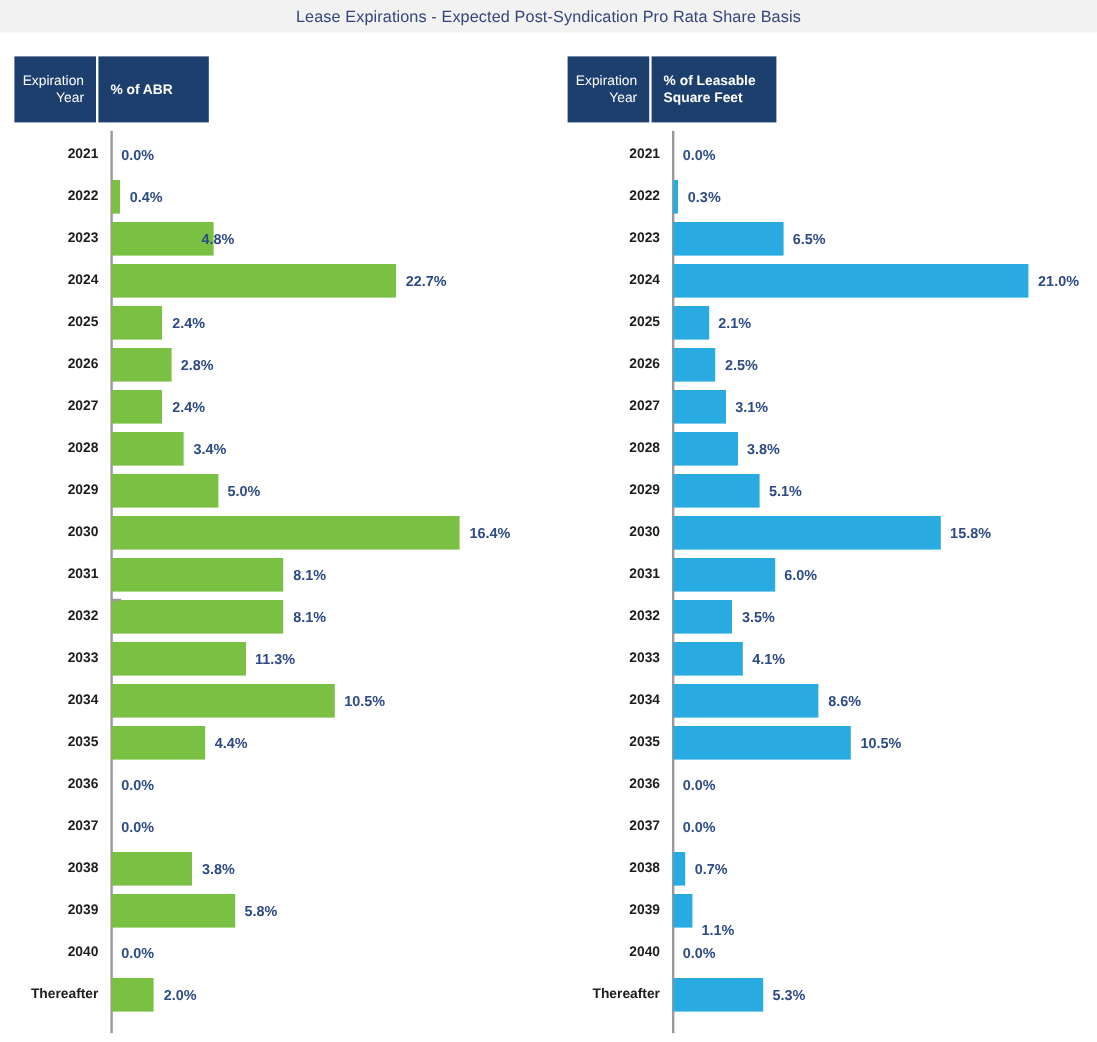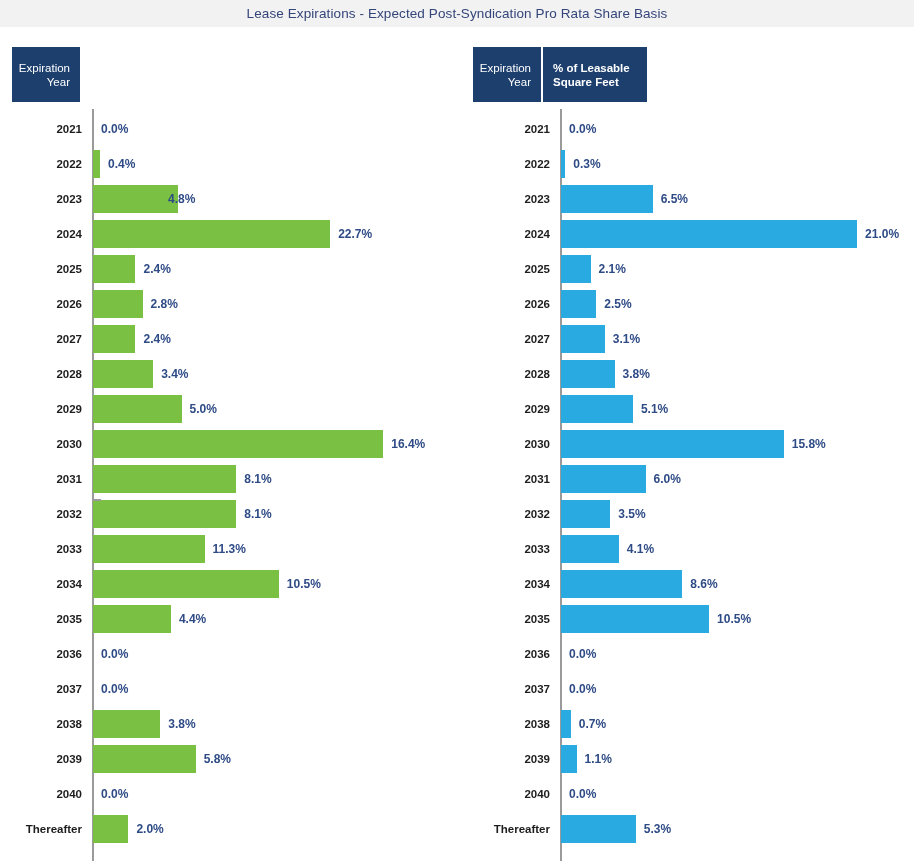--- a/index.html
+++ b/index.html
@@ -144,20 +144,23 @@
   <span class="title-text">Lease Expirations - Expected Post-Syndication Pro Rata Share Basis</span>
 </div>
 
 <div class="chart-panel" id="chart-panel-abr">
 
   <div class="header-row">
     <div class="header-cell year-col">
       <span class="line">Expiration</span>
       <span class="line">Year</span>
     </div>
+    <div class="header-cell value-col-abr">
+      <span class="line">% of ABR</span>
+    </div>
   </div>
 
   <div class="plot" id="plot-abr">
     <div class="axis-line"></div>
   <div class="bar-row" style="top: 2px;">
         <div class="row-label">2021</div>
         <div class="bar-value" style="left: 101px;">0.0%</div>
       </div>
       <div class="bar-row" style="top: 37px;">
         <div class="row-label">2022</div>
@@ -358,21 +361,21 @@
         <div class="bar-value" style="left: 109px;">0.0%</div>
       </div>
       <div class="bar-row" style="top: 597px;">
         <div class="row-label">2038</div>
         <div class="bar" style="width: 9.87px;"></div>
         <div class="bar-value" style="left: 118.87px;">0.7%</div>
       </div>
       <div class="bar-row" style="top: 632px;">
         <div class="row-label">2039</div>
         <div class="bar" style="width: 15.51px;"></div>
-        <div class="bar-value" style="left: 124.51px;">1.1%</div>
+        <div class="bar-value" style="left: 124.51px; margin-top: 16px;">1.1%</div>
       </div>
       <div class="bar-row" style="top: 667px;">
         <div class="row-label">2040</div>
         <div class="bar-value" style="left: 109px;">0.0%</div>
       </div>
       <div class="bar-row" style="top: 702px;">
         <div class="row-label">Thereafter</div>
         <div class="bar" style="width: 74.73px;"></div>
         <div class="bar-value" style="left: 183.73px;">5.3%</div>
       </div>

